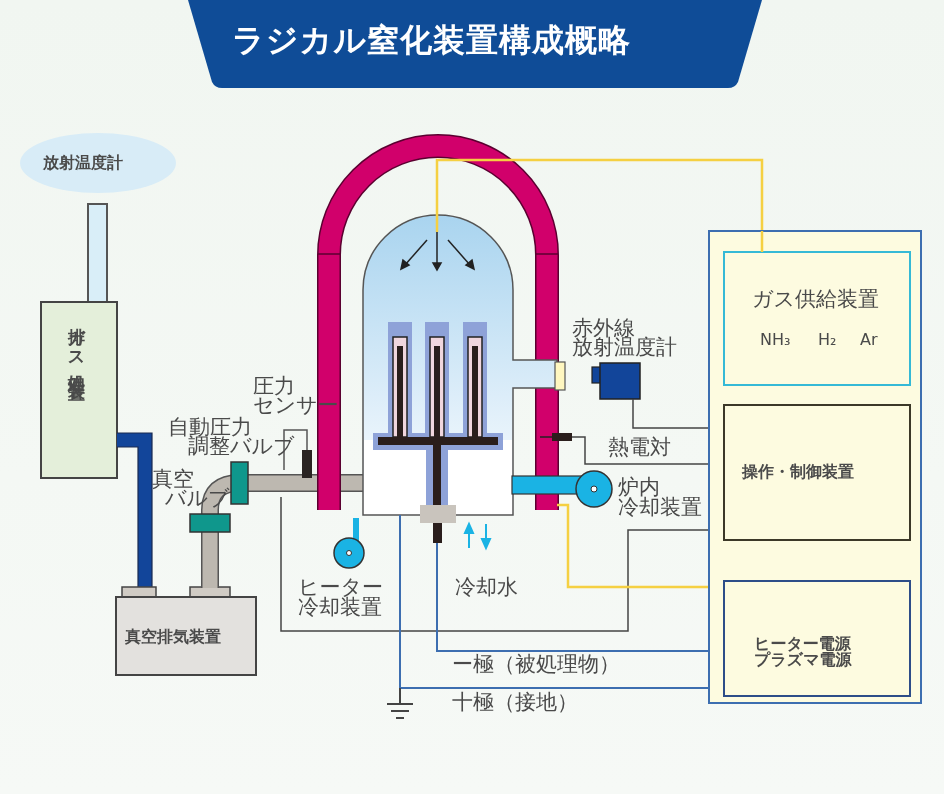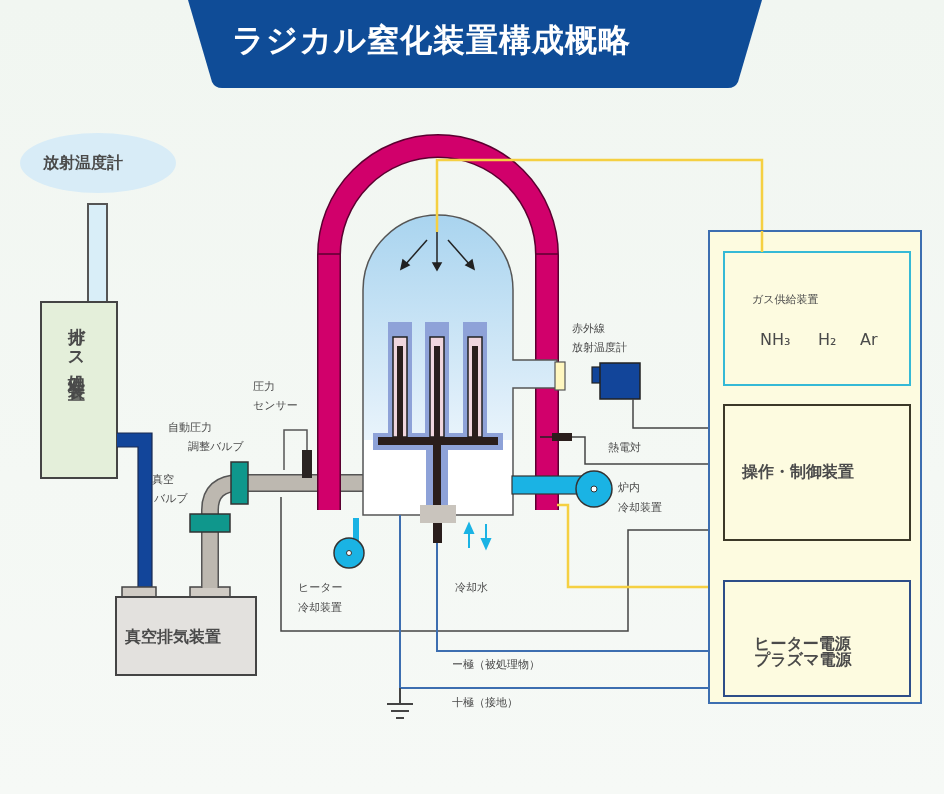--- a/index.html
+++ b/index.html
@@ -4,21 +4,21 @@
 <style>
   html, body { margin: 0; padding: 0; }
   body {
     width: 944px; height: 794px; overflow: hidden;
     background: linear-gradient(180deg, #f1f6f1 0%, #f4f8f4 60%, #f6f9f6 100%);
     font-family: "DejaVu Sans", "Liberation Sans", sans-serif;
     position: relative;
   }
   #stage { position: absolute; left: 0; top: 0; width: 944px; height: 784px; }
   .lbl {
-    position: absolute; color: #4a4a4a; font-size: 11px; line-height: 19px;
+    position: absolute; color: #4a4a4a; font-size: 21px; line-height: 19px;
     white-space: nowrap; font-family: "DejaVu Sans", sans-serif;
   }
   .title {
     position: absolute; left: 232px; top: 20px; color: #fff;
     font-size: 32px; line-height: 40px; letter-spacing: 1px; font-weight: bold;
   }
   .vtext {
     position: absolute; writing-mode: vertical-rl; color: #4a4a4a;
     font-size: 17px; letter-spacing: 3px; font-weight: bold;
   }
@@ -145,21 +145,21 @@
   <line x1="762" y1="231" x2="762" y2="252" stroke="#f5d042" stroke-width="2.5"></line>
 </svg>
 
 <div class="title">ラジカル窒化装置構成概略</div>
 
 <div class="lbl bold" style="left:43px; top:153px;">放射温度計</div>
 <div class="vtext" style="left:66px; top:314px;">排ガス処理装置</div>
 <div class="lbl bold" style="left:125px; top:627px;">真空排気装置</div>
 
 <div class="lbl" style="left:152px; top:470px;">真空</div>
-<div class="lbl" style="left:154px; top:489px;">バルブ</div>
+<div class="lbl" style="left:165px; top:489px;">バルブ</div>
 <div class="lbl" style="left:168px; top:418px;">自動圧力</div>
 <div class="lbl" style="left:168px; top:437px;padding-left:20px;">調整バルブ</div>
 <div class="lbl" style="left:253px; top:377px;">圧力</div>
 <div class="lbl" style="left:253px; top:396px;">センサー</div>
 
 <div class="lbl" style="left:298px; top:578px;">ヒーター</div>
 <div class="lbl" style="left:298px; top:598px;">冷却装置</div>
 <div class="lbl" style="left:455px; top:578px;">冷却水</div>
 
 <div class="lbl" style="left:572px; top:319px;">赤外線</div>

